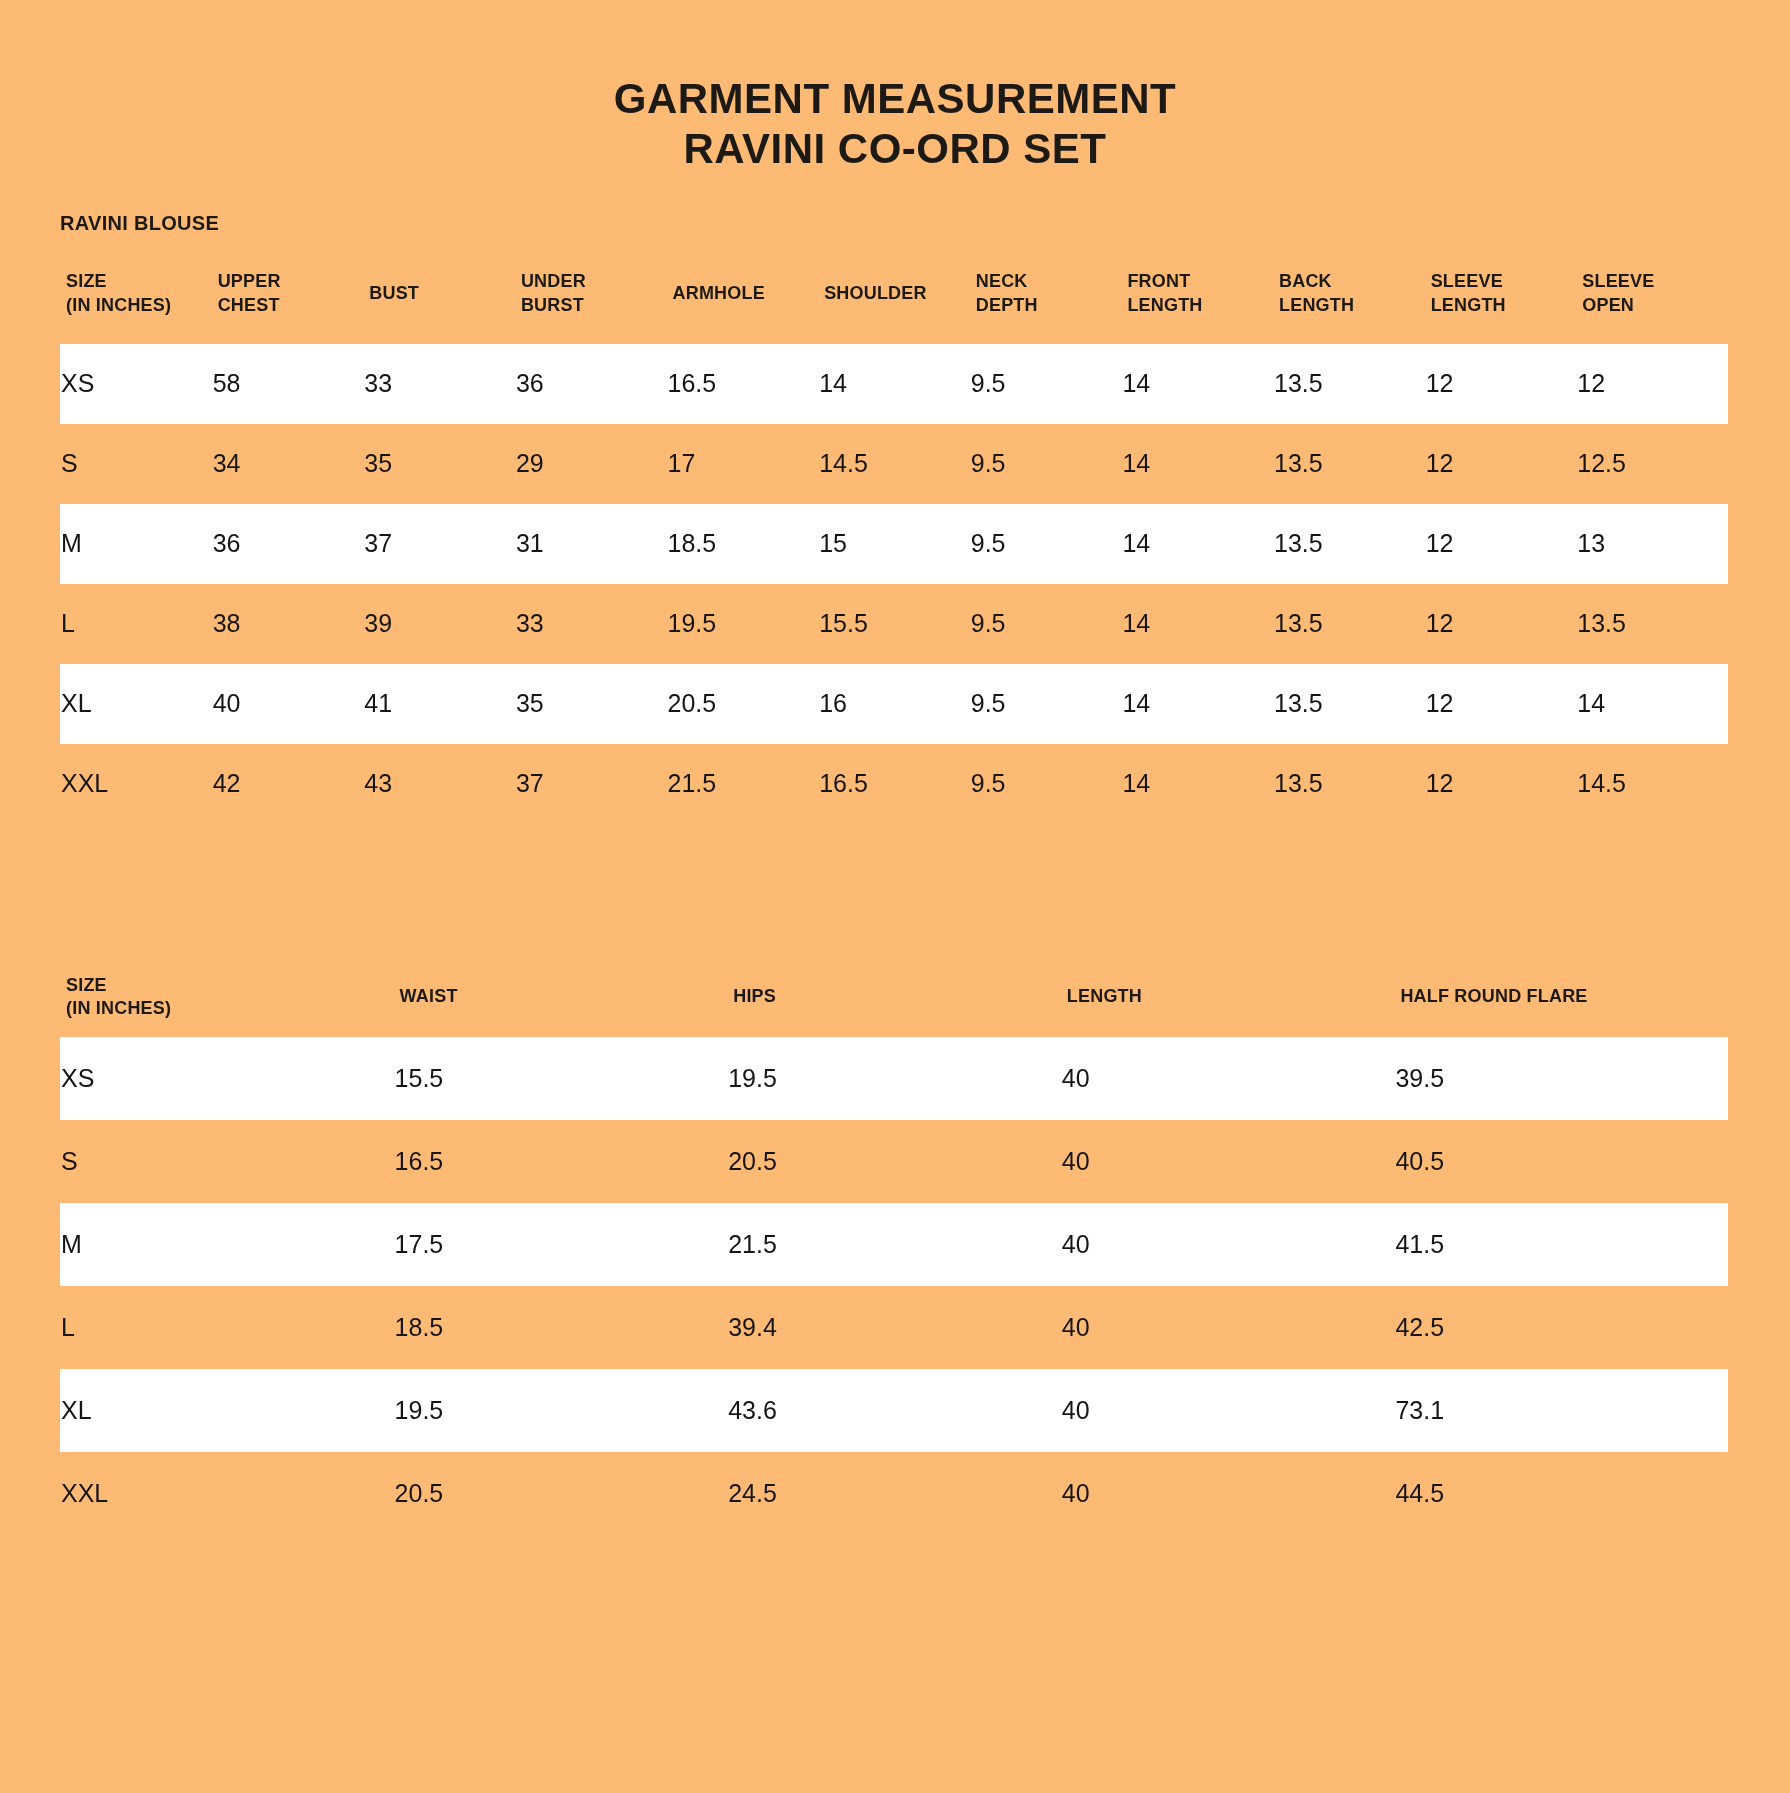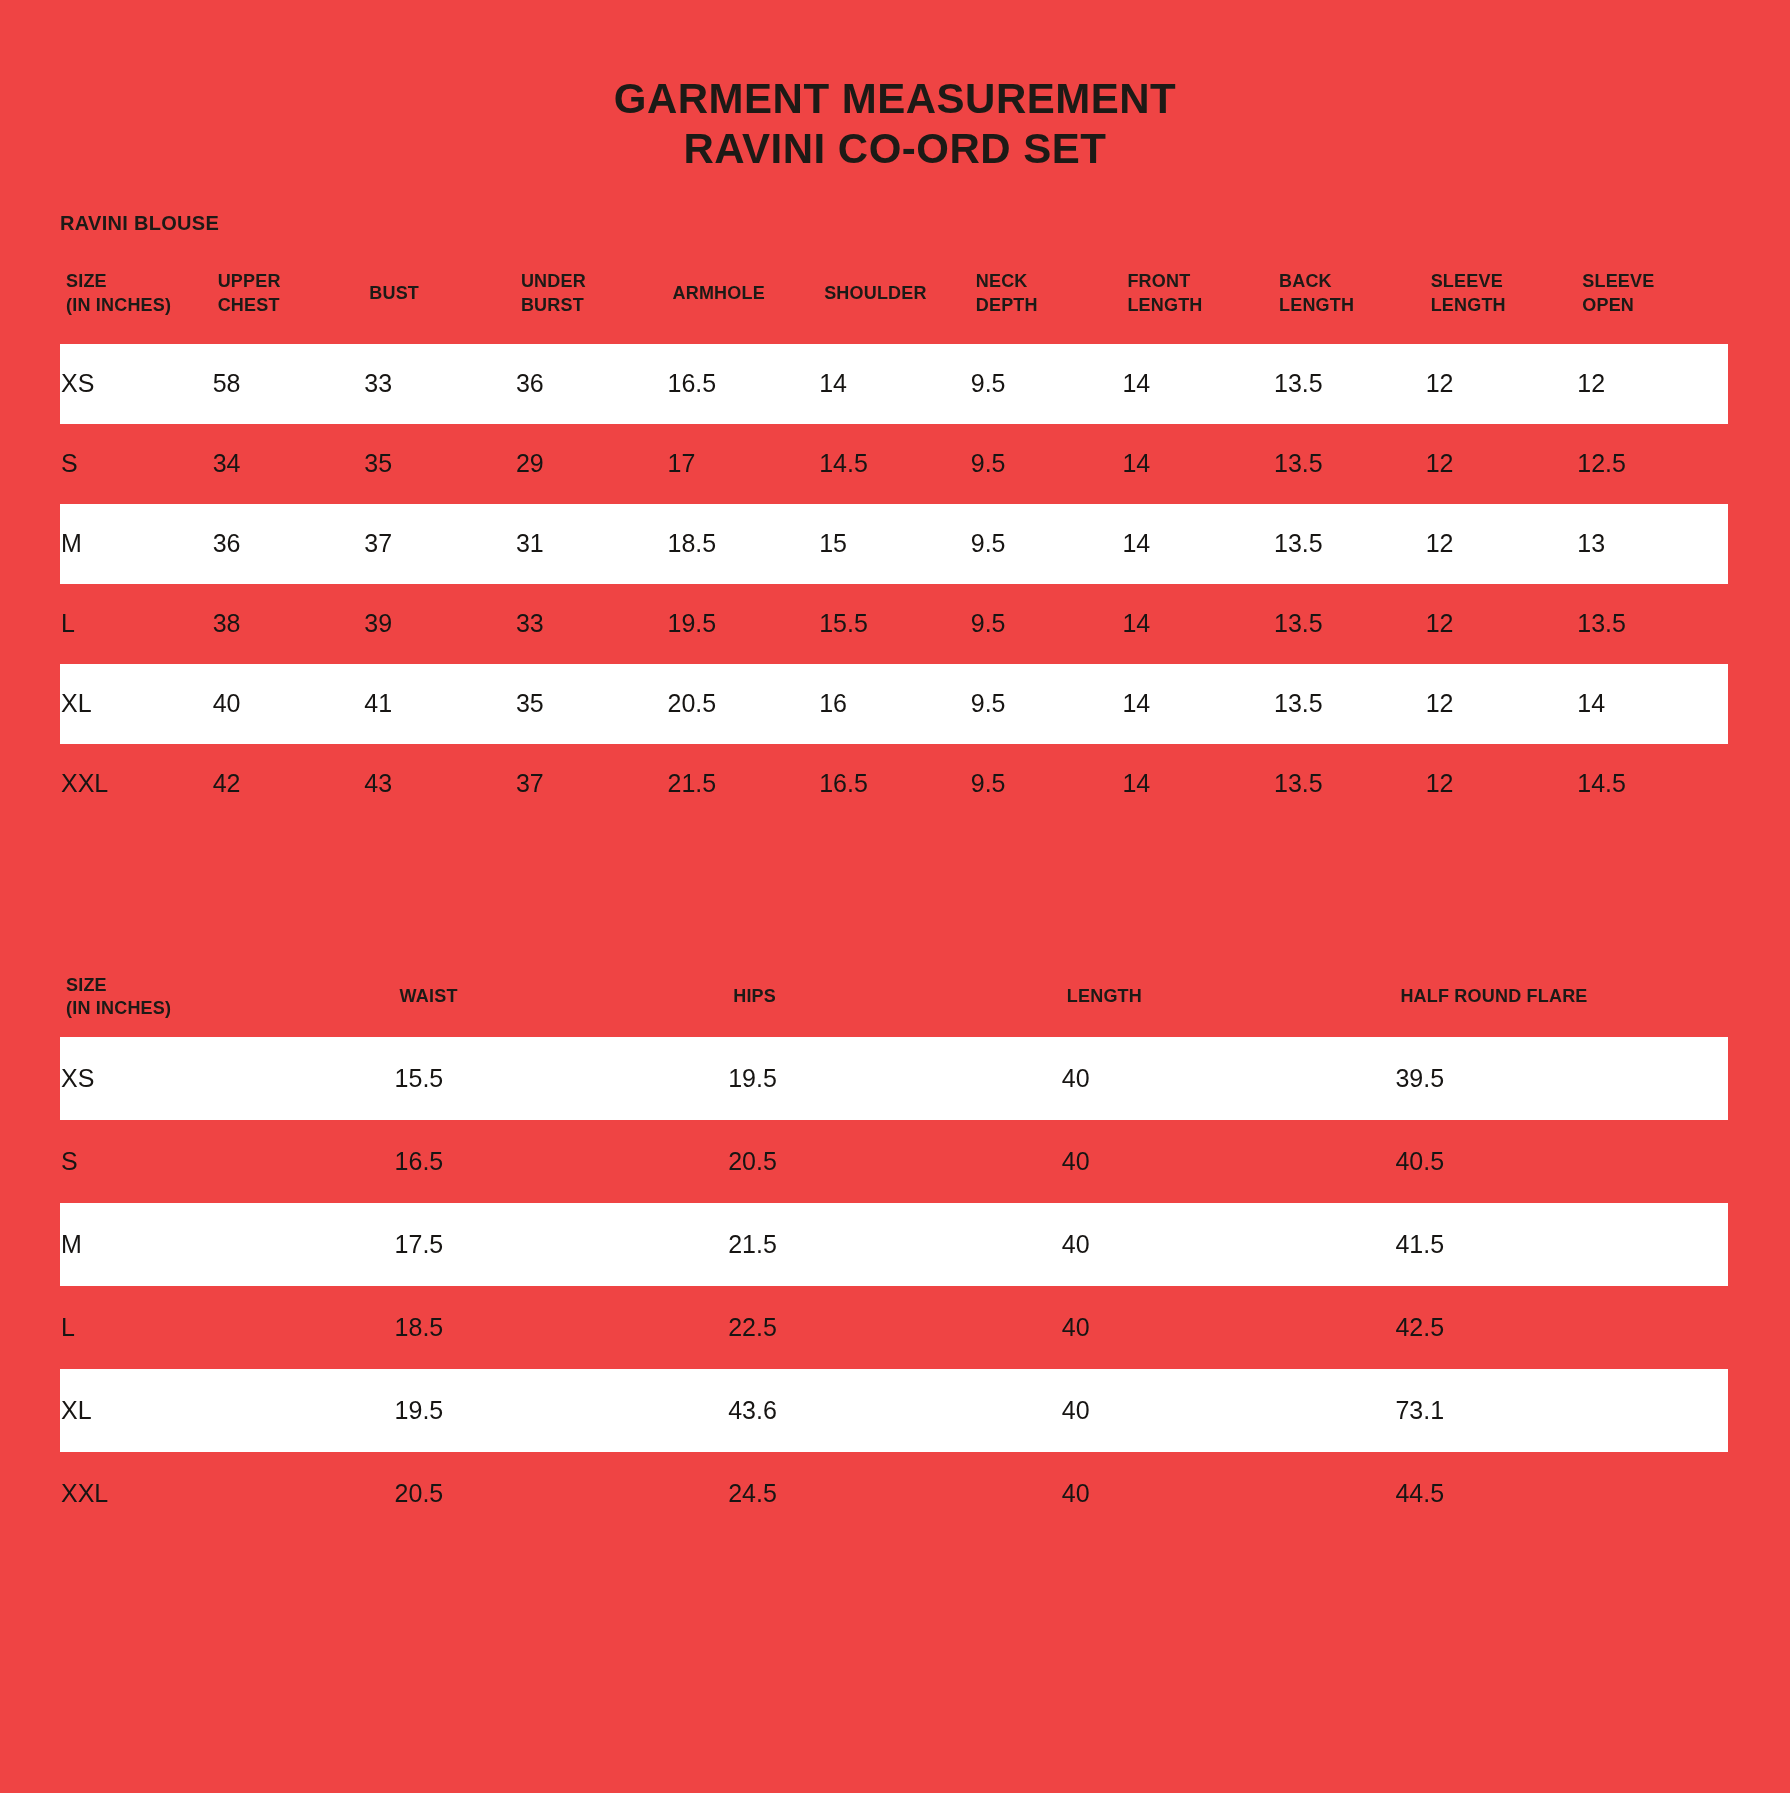--- a/index.html
+++ b/index.html
@@ -4,21 +4,21 @@
 <style>
   html, body {
     margin: 0;
     padding: 0;
     background: #fdf2e3;
   }
   .page {
     position: relative;
     width: 1790px;
     height: 1793px;
-    background: #ef4444;
+    background: #fdba74;
     font-family: "Liberation Sans", "DejaVu Sans", sans-serif;
     color: #1d1a16;
     overflow: hidden;
   }
   .title {
     padding-top: 74px;
     text-align: center;
     font-size: 42px;
     line-height: 50px;
     font-weight: 700;
@@ -222,21 +222,21 @@
           <tr>
             <td>M</td>
             <td>17.5</td>
             <td>21.5</td>
             <td>40</td>
             <td>41.5</td>
           </tr>
           <tr>
             <td>L</td>
             <td>18.5</td>
-            <td>22.5</td>
+            <td>39.4</td>
             <td>40</td>
             <td>42.5</td>
           </tr>
           <tr>
             <td>XL</td>
             <td>19.5</td>
             <td>43.6</td>
             <td>40</td>
             <td>73.1</td>
           </tr>

